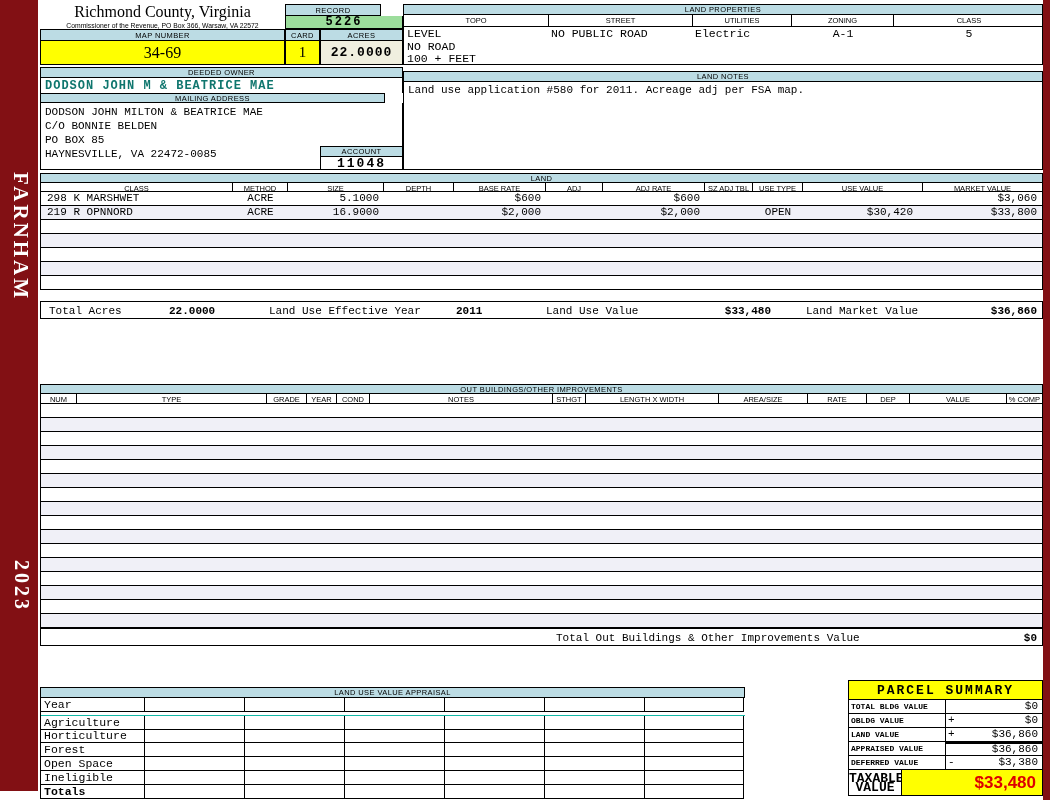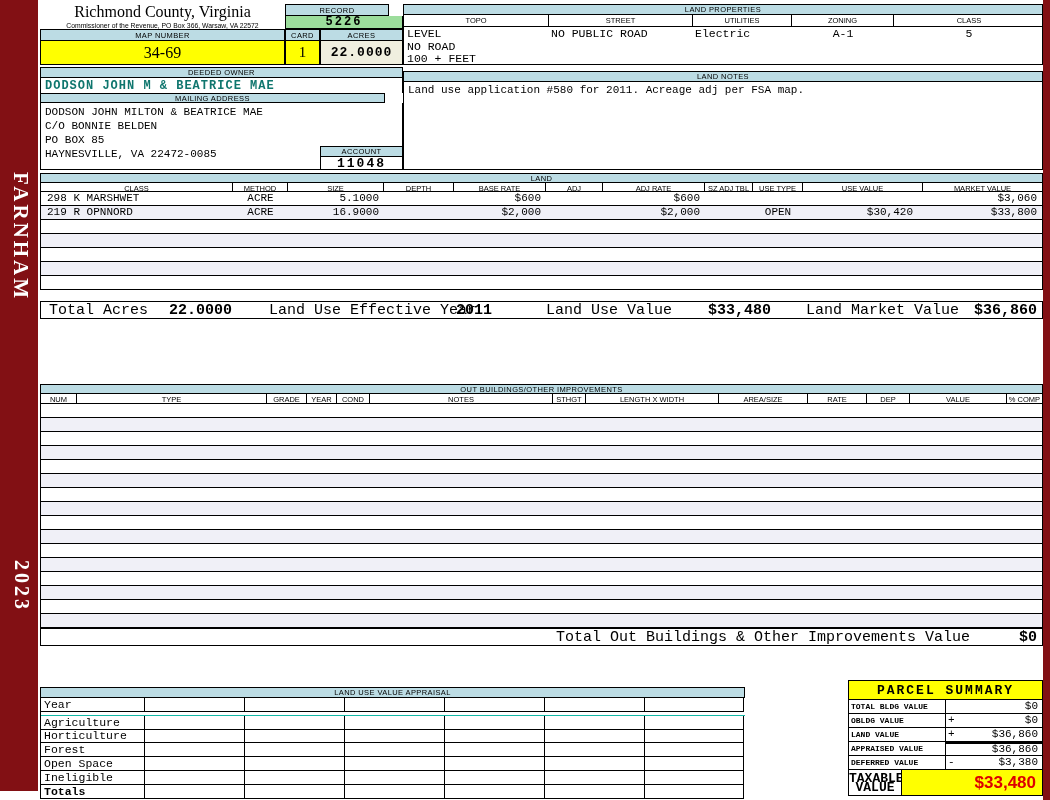--- a/index.html
+++ b/index.html
@@ -44,21 +44,21 @@
 
   
   .lp-cols{display:grid;grid-template-columns:145px 144px 99px 102px 150px;}
   .lp-vals{border:1px solid #000;border-top:none;background:#fff;}
   .lp-cell{font-family:"Liberation Mono","DejaVu Sans Mono",monospace;font-size:11.5px;line-height:12.5px;
            padding-top:1px;white-space:nowrap;}
 
   
   .total-bar{border:1px solid #000;background:#fff;position:absolute;}
   .total-bar span{position:absolute;top:2px;font-family:"Liberation Mono","DejaVu Sans Mono",monospace;
-                  font-size:15px;line-height:14px;white-space:nowrap;}
+                  font-size:11px;line-height:14px;white-space:nowrap;}
 
   
   .ap-cols{display:grid;grid-template-columns:104px 100px 100px 100px 100px 100px 99px;}
   .ap-rows{border-left:1px solid #000;}
   .ap-row{height:14px;background:#fff;}
   .ap-gap{margin-top:3px;border-top:1px solid #14b8a6;}
   .ap-label,.ap-cell{border-right:1px solid #000;border-bottom:1px solid #000;}
   .ap-label{font-family:"Liberation Mono","DejaVu Sans Mono",monospace;font-size:11.5px;line-height:13px;padding-left:3px;white-space:nowrap;}
   .ap-row.bold .ap-label{font-weight:bold;}
 
@@ -91,21 +91,21 @@
     <div class="v-text" style="top:172px;font-size:21px;">FARNHAM</div>
     <div class="v-text" style="top:560px;font-size:20px;">2023</div>
   </div>
   <div class="abs right-strip"></div>
 
   <div class="abs" style="left:40px;top:1px;width:245px;text-align:center;">
     <div class="serif" style="font-size:16px;line-height:21px;">Richmond County, Virginia</div>
     <div style="font-size:6.8px;line-height:7px;">Commissioner of the Revenue, PO Box 366, Warsaw, VA 22572</div>
   </div>
 
-  <div class="abs band" style="left:285px;top:4px;width:104px;height:12px;">RECORD</div>
+  <div class="abs band" style="left:285px;top:4px;width:96px;height:12px;">RECORD</div>
   <div class="abs box-b vcenter mono bold" style="left:285px;top:16px;width:118px;height:13px;background:#9CDD9C;font-size:12px;letter-spacing:2px;">5226</div>
 
   <div class="abs band" style="left:40px;top:29px;width:245px;height:12px;">MAP NUMBER</div>
   <div class="abs box-b vcenter serif" style="left:40px;top:41px;width:245px;height:24px;background:#FFFF00;font-size:16px;">34-69</div>
 
   <div class="abs band" style="left:285px;top:29px;width:35px;height:12px;">CARD</div>
   <div class="abs box-b vcenter serif" style="left:285px;top:41px;width:35px;height:24px;background:#FFFF00;font-size:15px;">1</div>
 
   <div class="abs band" style="left:320px;top:29px;width:83px;height:12px;">ACRES</div>
   <div class="abs box-b vcenter mono bold" style="left:320px;top:41px;width:83px;height:24px;background:#F0EFDF;font-size:13px;letter-spacing:1px;">22.0000</div>

